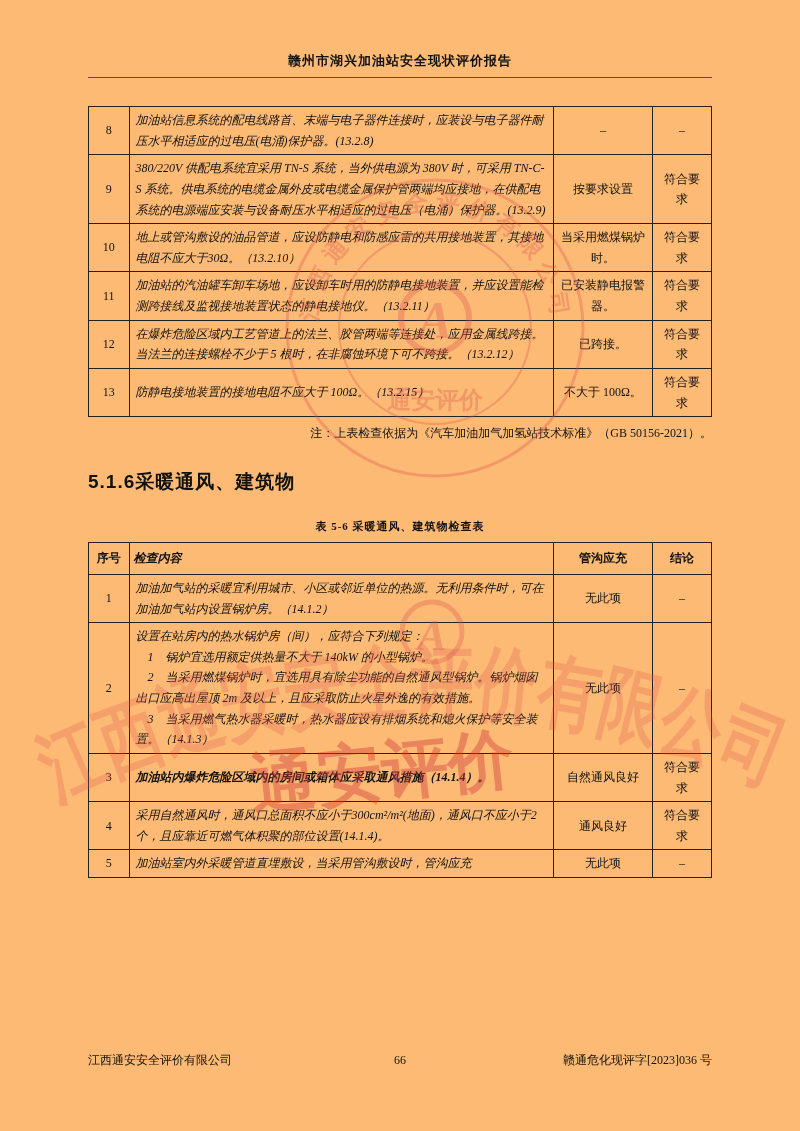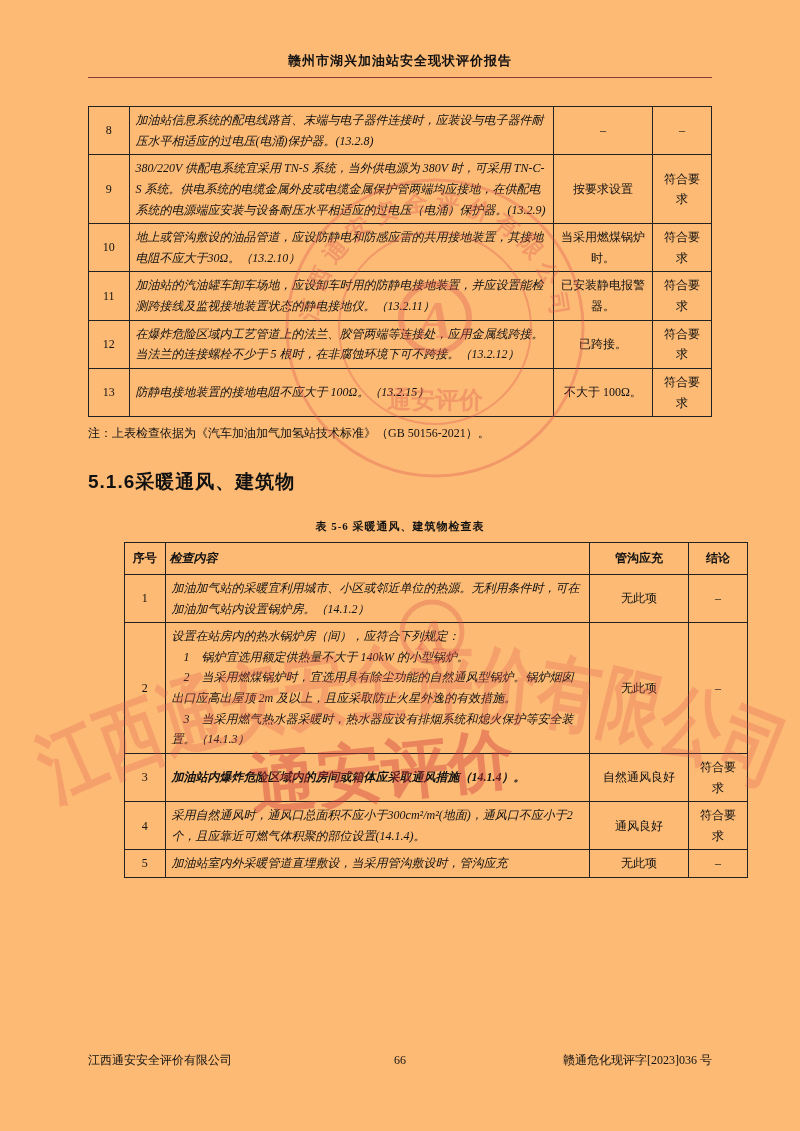--- a/index.html
+++ b/index.html
@@ -22,34 +22,34 @@
     padding-bottom: 7px;
     border-bottom: 1px solid #8b3a3a;
   }
   table {
     width: 100%;
     border-collapse: collapse;
     table-layout: fixed;
     font-size: 12px;
   }
   .tbl1 { margin-top: 28px; }
-  .tbl2 { margin-top: 8px; margin-left: 36px; }
+  .tbl2 { margin-top: 8px; }
   td, th {
     border: 1px solid #222;
     padding: 3px 6px;
     vertical-align: middle;
     line-height: 1.72;
   }
   th { font-weight: bold; text-align: center; padding: 5px 4px; }
   .c-no    { width: 40px;  text-align: center; }
   .c-cont  { width: 418px; text-align: left; white-space: pre-line; font-style: italic; }
   .c-rec   { width: 98px;  text-align: center; }
   .c-concl { width: 58px;  text-align: center; }
   .bold-row td.c-cont { font-weight: bold; }
-  .note { font-size: 12px; margin-top: 7px; line-height: 1.6; }
+  .note { font-size: 12px; margin-top: 7px; line-height: 1.6; text-align: right; }
   .section-heading {
     margin-top: 26px;
     font-family: "Liberation Sans", "DejaVu Sans", sans-serif;
     font-size: 19px;
     font-weight: bold;
     letter-spacing: 1px;
   }
   .table-caption {
     margin-top: 24px;
     text-align: center;

